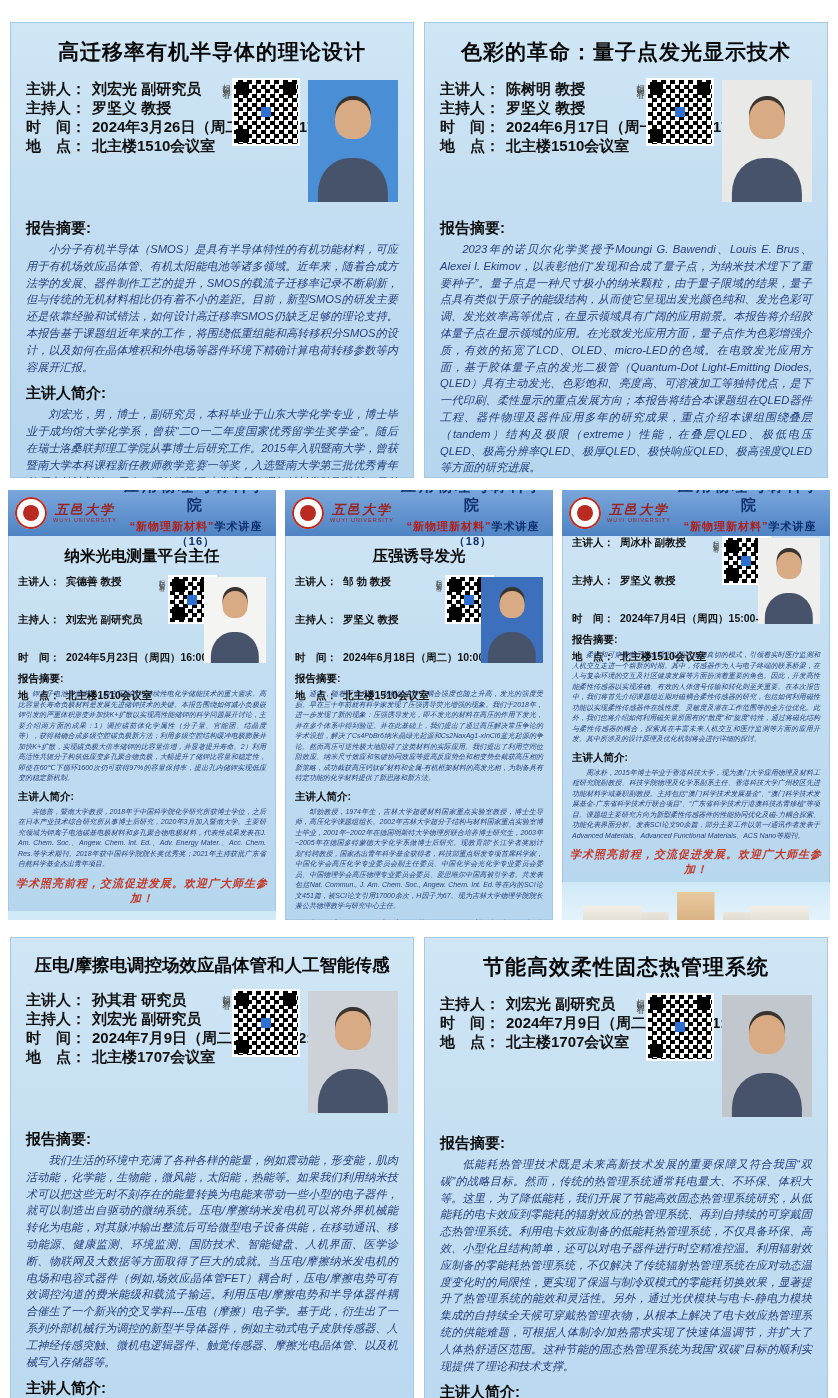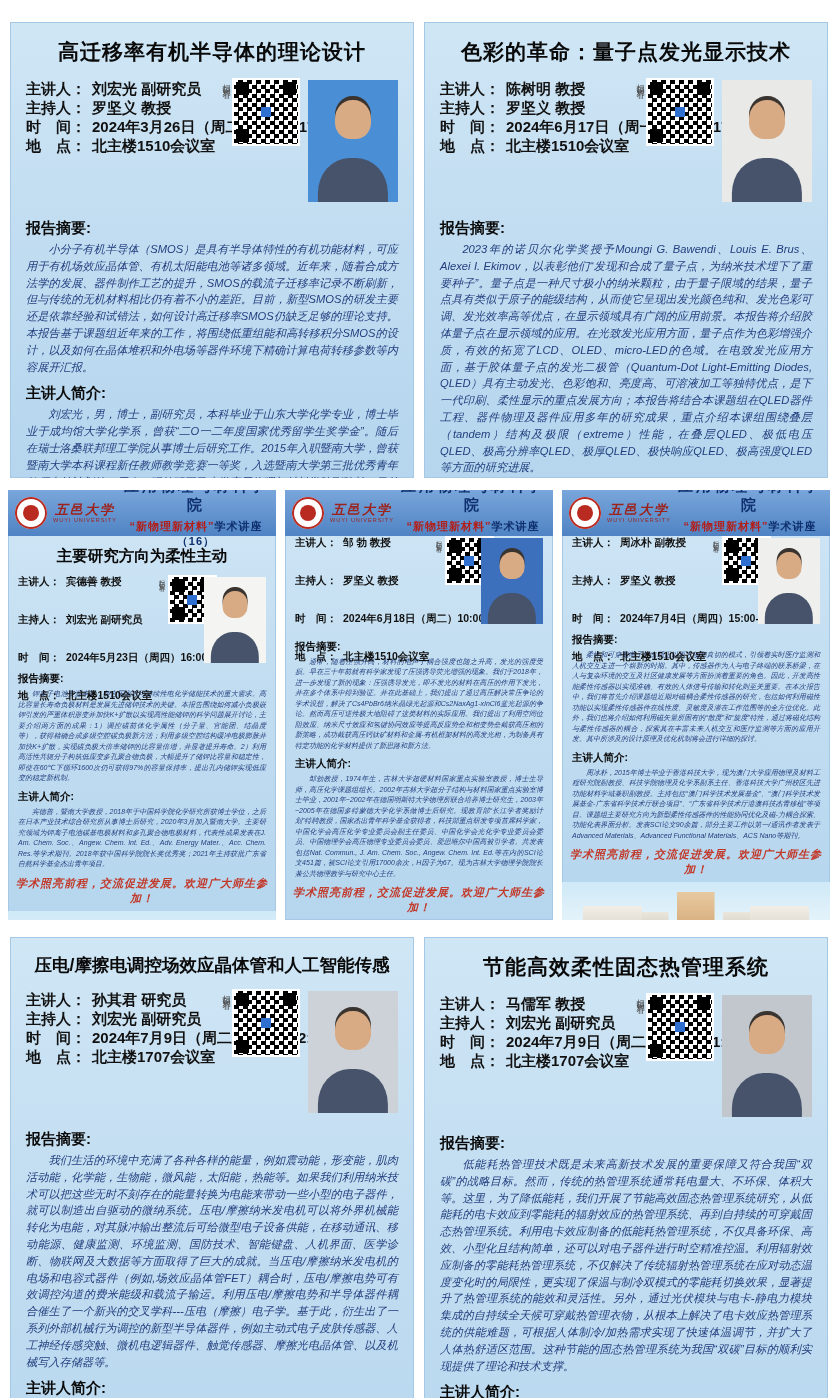--- a/index.html
+++ b/index.html
@@ -150,21 +150,21 @@
         <span class="seal"></span>
         <span class="sealtext">
           <span class="uni">五邑大学</span>
           <span class="unien">WUYI UNIVERSITY</span>
         </span>
         <span class="bandright">
           <span class="college">应用物理与材料学院</span>
           <span class="series"><span class="q">“新物理新材料”</span><span class="r">学术讲座（16）</span></span>
         </span>
       </div>
-      <h2 class="title">主要研究方向为柔性主动</h2>
+      <h2 class="title">纳米光电测量平台主任</h2>
       <div class="info-wrap">
         <div class="info">
           <div class="irow"><span class="lab">主讲人：</span><span>宾德善 教授</span></div>
           <div class="irow"><span class="lab">主持人：</span><span>刘宏光 副研究员</span></div>
           <div class="irow"><span class="lab">时　间：</span><span>2024年5月23日（周四）16:00-18:00</span></div>
           <div class="irow"><span class="lab">地　点：</span><span>北主楼1510会议室</span></div>
         </div>
         <div class="qrwrap">
           <span class="scan">扫码观看</span>
           <span class="qr"></span>
@@ -184,20 +184,21 @@
         <span class="seal"></span>
         <span class="sealtext">
           <span class="uni">五邑大学</span>
           <span class="unien">WUYI UNIVERSITY</span>
         </span>
         <span class="bandright">
           <span class="college">应用物理与材料学院</span>
           <span class="series"><span class="q">“新物理新材料”</span><span class="r">学术讲座（18）</span></span>
         </span>
       </div>
+      <h2 class="title">压强诱导发光</h2>
       <div class="info-wrap">
         <div class="info">
           <div class="irow"><span class="lab">主讲人：</span><span>邹 勃 教授</span></div>
           <div class="irow"><span class="lab">主持人：</span><span>罗坚义 教授</span></div>
           <div class="irow"><span class="lab">时　间：</span><span>2024年6月18日（周二）10:00-12:00</span></div>
           <div class="irow"><span class="lab">地　点：</span><span>北主楼1510会议室</span></div>
         </div>
         <div class="qrwrap">
           <span class="scan">扫码观看</span>
           <span class="qr"></span>
@@ -266,21 +267,20 @@
       <div class="h3row">报告摘要:</div>
       <p class="body">我们生活的环境中充满了各种各样的能量，例如震动能，形变能，肌肉活动能，化学能，生物能，微风能，太阳能，热能等。如果我们利用纳米技术可以把这些无时不刻存在的能量转换为电能来带动一些小型的电子器件，就可以制造出自驱动的微纳系统。压电/摩擦纳米发电机可以将外界机械能转化为电能，对其脉冲输出整流后可给微型电子设备供能，在移动通讯、移动能源、健康监测、环境监测、国防技术、智能键盘、人机界面、医学诊断、物联网及大数据等方面取得了巨大的成就。当压电/摩擦纳米发电机的电场和电容式器件（例如,场效应晶体管FET）耦合时，压电/摩擦电势可有效调控沟道的费米能级和载流子输运。利用压电/摩擦电势和半导体器件耦合催生了一个新兴的交叉学科---压电（摩擦）电子学。基于此，衍生出了一系列外部机械行为调控的新型半导体器件，例如主动式电子皮肤传感器、人工神经传感突触、微机电逻辑器件、触觉传感器、摩擦光电晶体管、以及机械写入存储器等。</p>
       <div class="h3row">主讲人简介:</div>
       <p class="body">孙其君，中科院北京纳米能源与系统研究所-研究员，中国科学院大学博士生导师，功能柔性电子课题组长，纳米光电测量平台主任，入选中科院人才计划、北京市人才计划、北京市特聘专家等。其研究方向为新材料、半导体器件、电子皮肤传感器、新一代信息技术等。主要是利用新型纳米材料构建柔性场效应晶体管，通过集成压电/摩擦电驱动单元，实现外部机械行为对电学特性调控，并以此为基础对超低功耗人机交互、智能传感、人体健康监测、人工智能和感存算一体化芯片等领域做拓展应用研究。其团队科研人员20余名，承担多项国家和地方科研项目，在Nature Communications, Science Advances, Chemical Review, EES, Advanced Materials, Materials Today等高水平期刊发表学术论文120余篇，申请专利20余项。担任 InfoMat, Nano-Micro Letters, The International Journal of Extreme Manufacturing, eScience等期刊青年编委。</p>
     </article>
 
     <article class="poster lg">
       <h2 class="title">节能高效柔性固态热管理系统</h2>
       <div class="info-wrap">
         <div class="info">
-          <div class="irow"><span class="lab">主讲人：</span><span>马儒军 教授</span></div>
           <div class="irow"><span class="lab">主持人：</span><span>刘宏光 副研究员</span></div>
           <div class="irow"><span class="lab">时　间：</span><span>2024年7月9日（周二）10:00-11:00</span></div>
           <div class="irow"><span class="lab">地　点：</span><span>北主楼1707会议室</span></div>
         </div>
         <div class="qrwrap">
           <span class="scan">扫码观看</span>
           <span class="qr"></span>
         </div>
         <div class="photo" style="background: rgb(194, 199, 205);"></div>
       </div>

